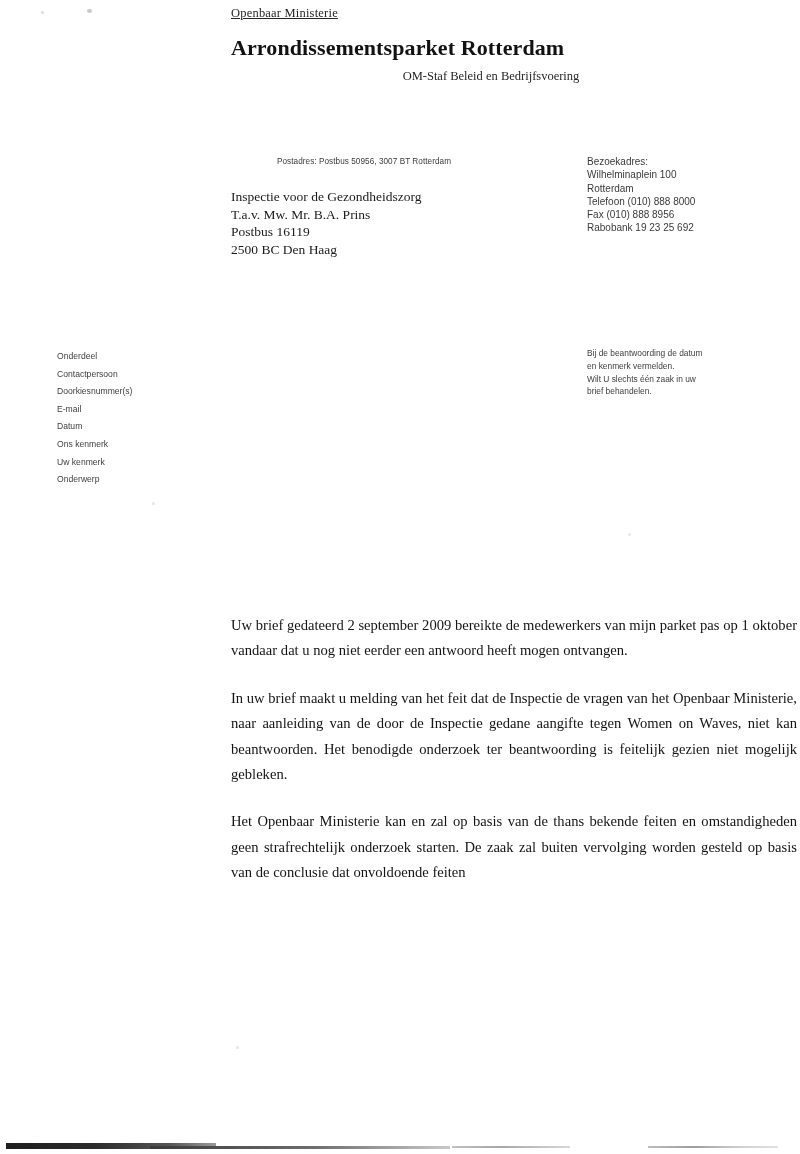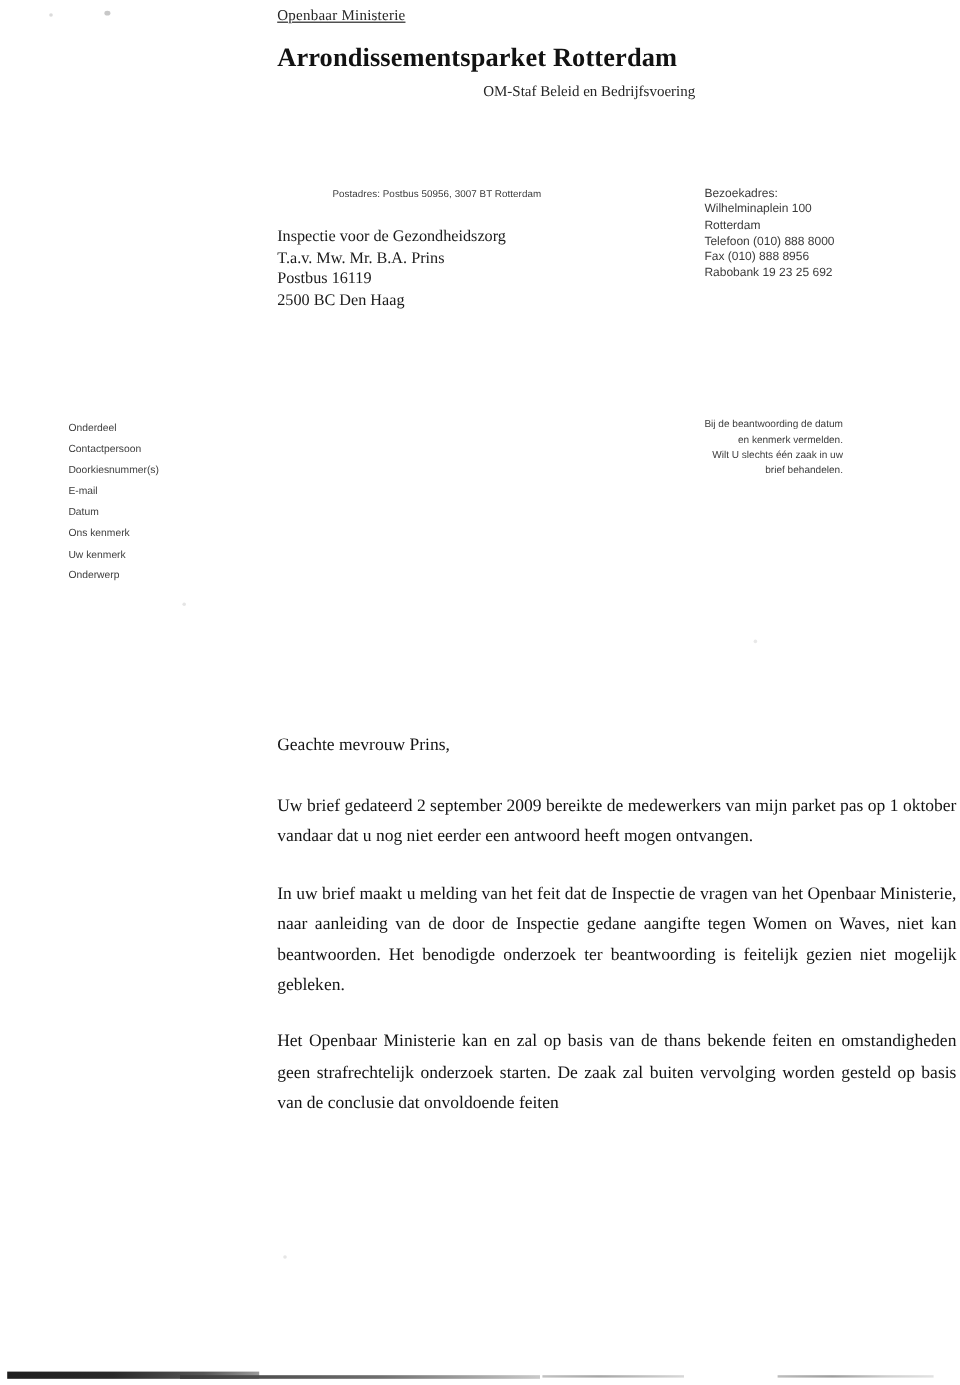--- a/index.html
+++ b/index.html
@@ -150,21 +150,20 @@
   .meta-values div { white-space: nowrap; min-height: 17.6px; }
 
   .reply-note {
     position: absolute;
     left: 587px;
     top: 347px;
     font-family: "Liberation Sans", sans-serif;
     font-size: 8.4px;
     line-height: 12.8px;
     color: #3d3d3d;
-    text-align: right;
   }
   .reply-note div { white-space: nowrap; }
 
   
   .body-text {
     position: absolute;
     left: 231px;
     top: 613px;
     width: 566px;
   }
@@ -230,21 +229,20 @@
 
 
   <div class="reply-note">
     <div>Bij de beantwoording de datum</div>
     <div>en kenmerk vermelden.</div>
     <div>Wilt U slechts één zaak in uw</div>
     <div>brief behandelen.</div>
   </div>
 
   <div class="body-text">
-    <p class="salutation">Geachte mevrouw Prins,</p>
     <p class="para">Uw brief gedateerd 2 september 2009 bereikte de medewerkers van mijn parket pas op 1 oktober vandaar dat u nog niet eerder een antwoord heeft mogen ontvangen.</p>
     <p class="para">In uw brief maakt u melding van het feit dat de Inspectie de vragen van het Openbaar Ministerie, naar aanleiding van de door de Inspectie gedane aangifte tegen Women on Waves, niet kan beantwoorden. Het benodigde onderzoek ter beantwoording is feitelijk gezien niet mogelijk gebleken.</p>
     <p class="para">Het Openbaar Ministerie kan en zal op basis van de thans bekende feiten en omstandigheden geen strafrechtelijk onderzoek starten. De zaak zal buiten vervolging worden gesteld op basis van de conclusie dat onvoldoende feiten</p>
   </div>
 
   <div class="scan-edge">
     <span class="bar b1"></span>
     <span class="bar b2"></span>
     <span class="bar b3"></span>
     <span class="bar b4"></span>

